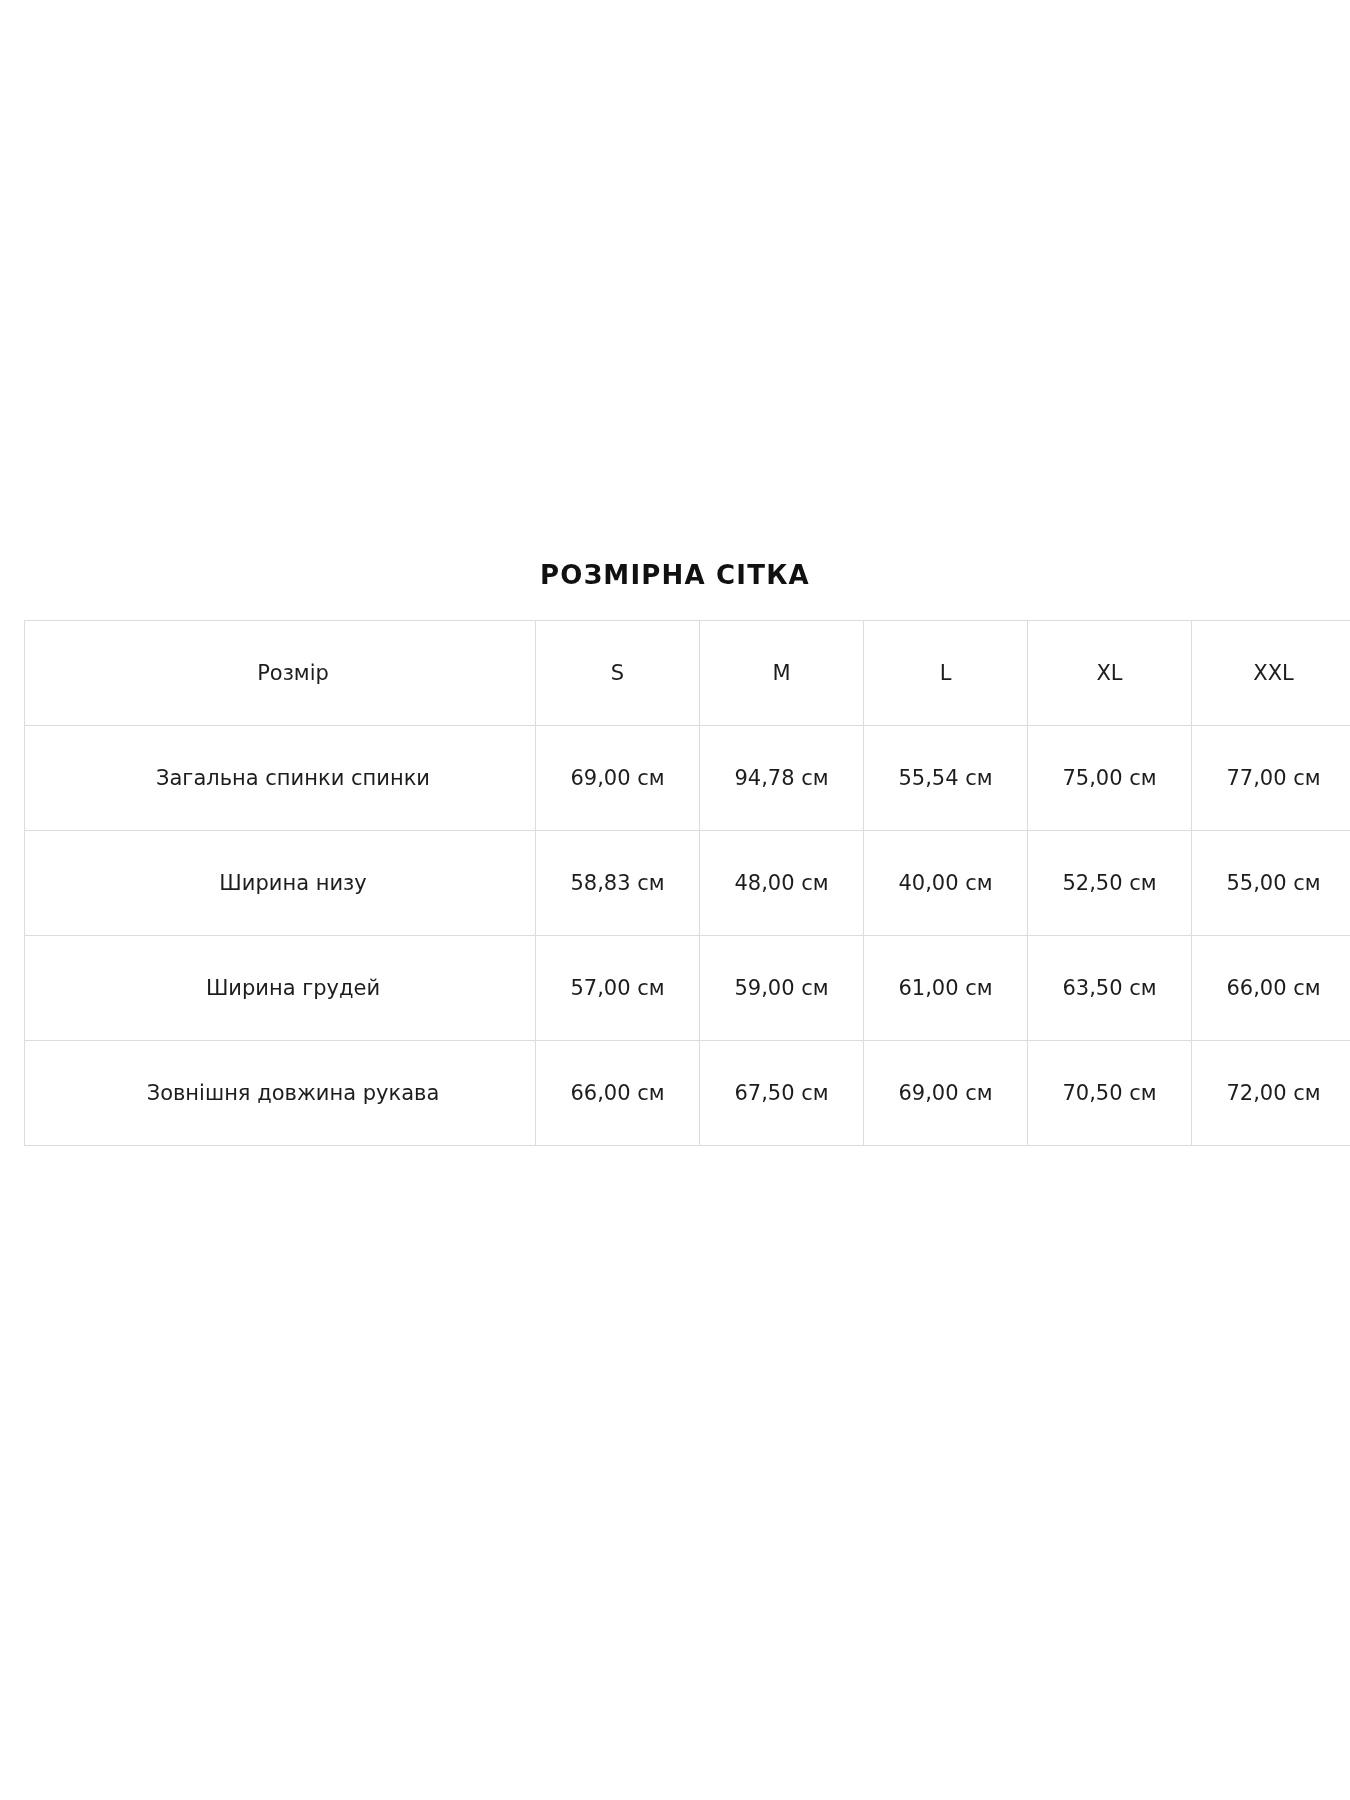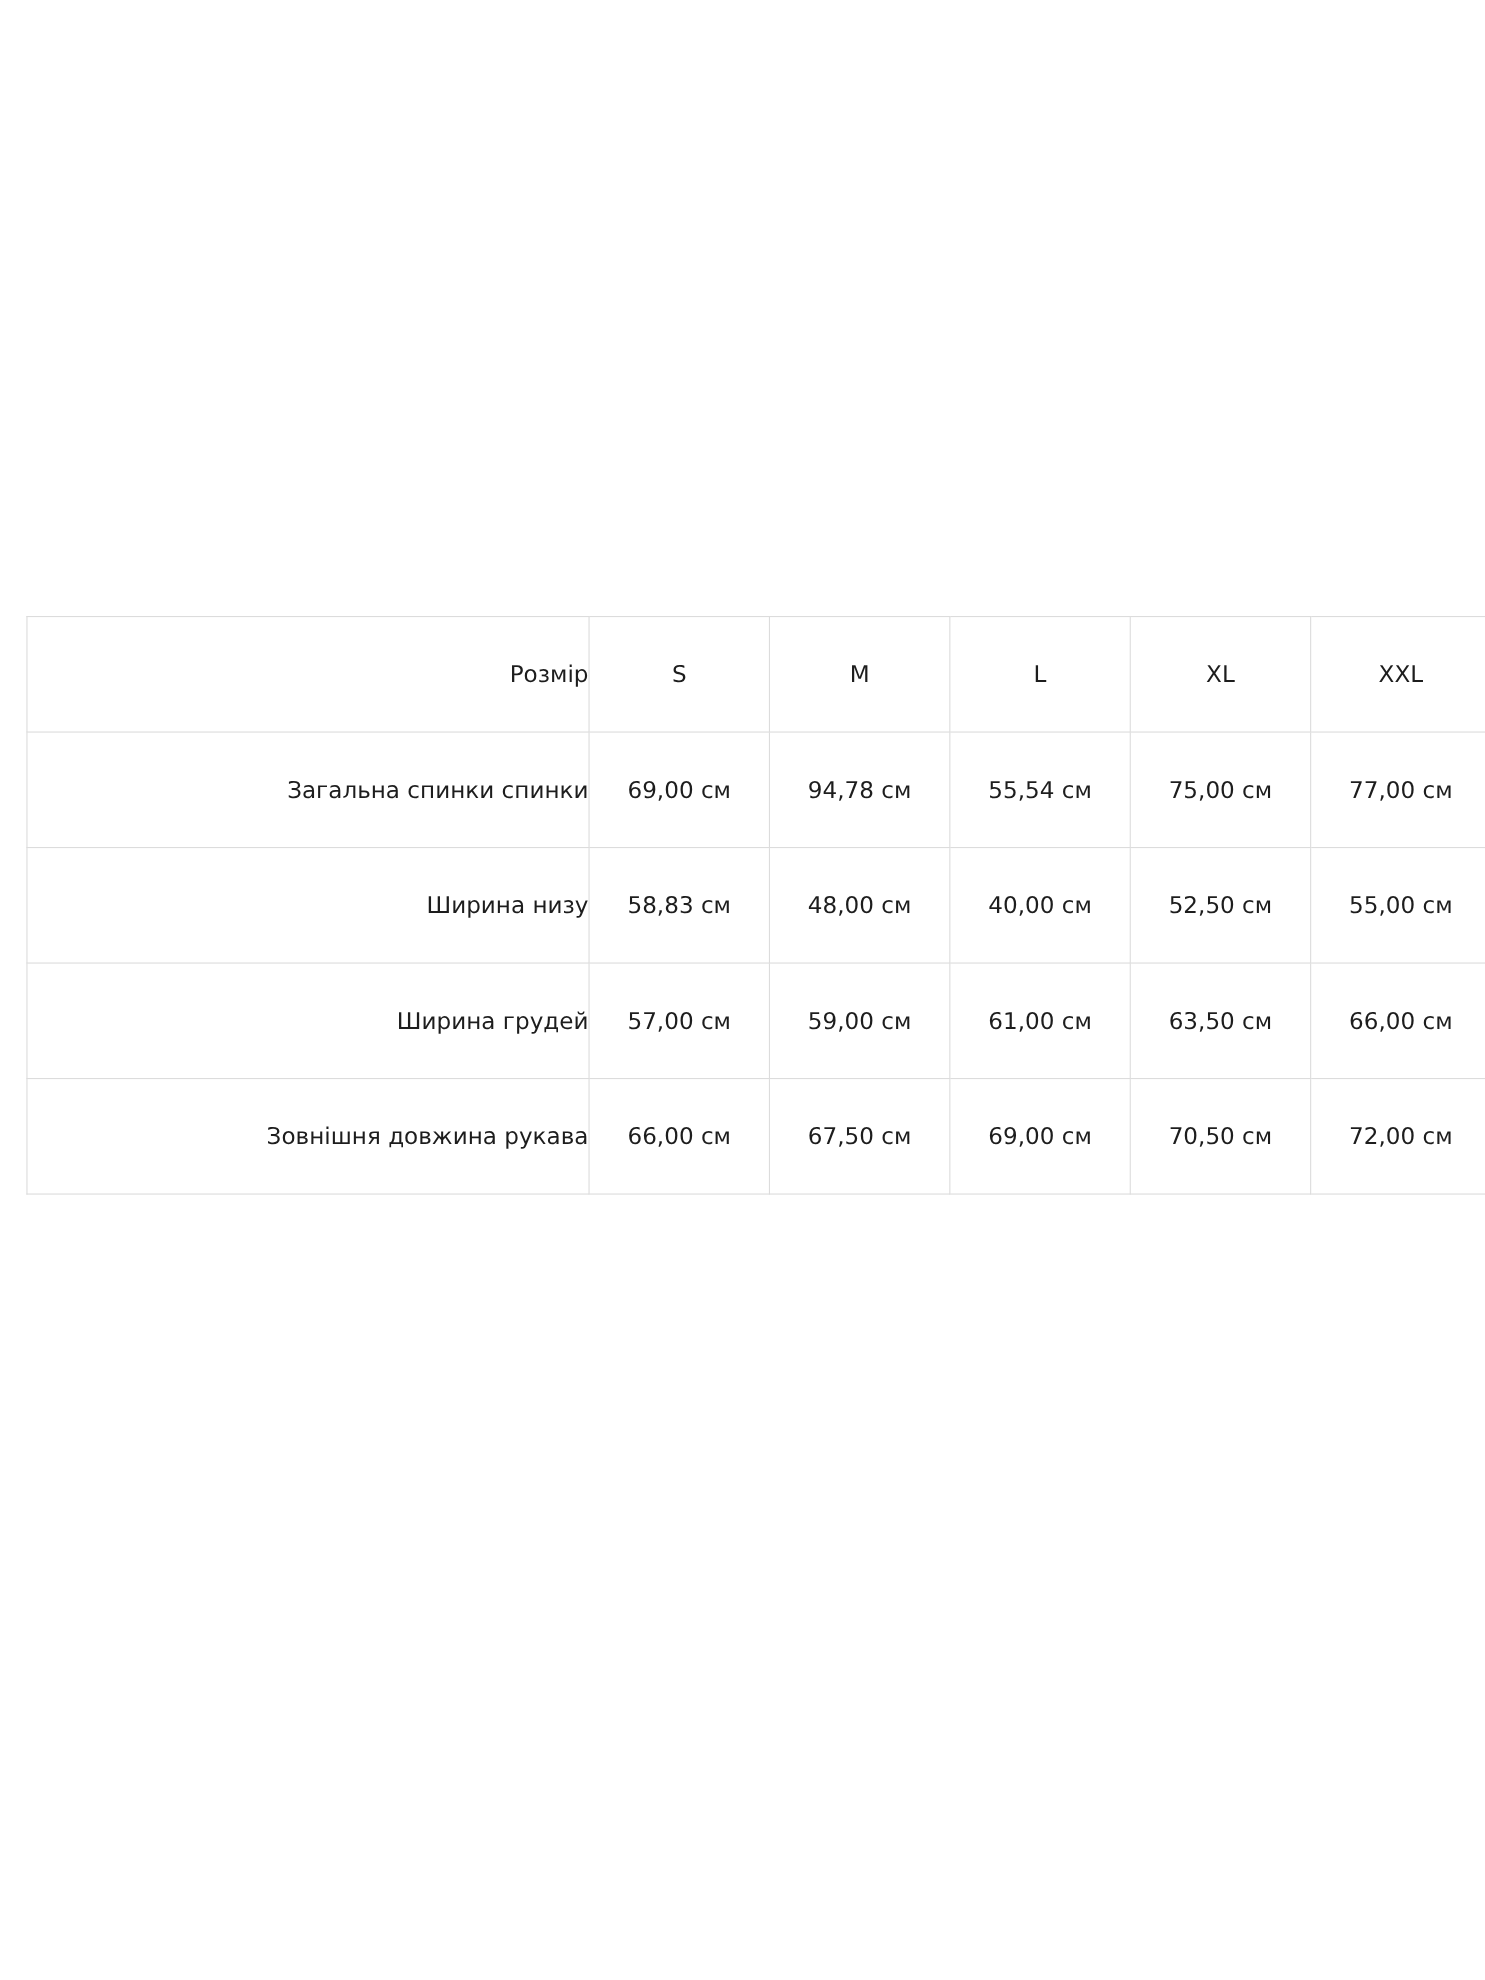--- a/index.html
+++ b/index.html
@@ -56,21 +56,21 @@
     font-weight: 400;
     font-size: 21px;
     color: #1d1d1d;
     height: 104px;
     padding: 0 0;
     vertical-align: middle;
   }
 
   table.size-table th.label-col,
   table.size-table td.label-col {
-    text-align: right;
+    text-align: center;
     padding-left: 26px;
     width: 484px;
   }
 
   table.size-table th.size-col,
   table.size-table td.size-col {
     text-align: center;
     width: 163px;
   }
 
@@ -83,20 +83,21 @@
   table.size-table tr th:first-child {
     border-left: 1px solid #dcdcdc;
   }
 </style>
 </head>
 <body>
 
 <div class="page">
   <div class="size-chart-block">
 
+    <h1 class="chart-title">РОЗМІРНА СІТКА</h1>
 
     <table class="size-table">
       <thead>
         <tr class="header-row">
           <th class="label-col">Розмір</th>
           <th class="size-col">S</th>
           <th class="size-col">M</th>
           <th class="size-col">L</th>
           <th class="size-col">XL</th>
           <th class="size-col">XXL</th>

